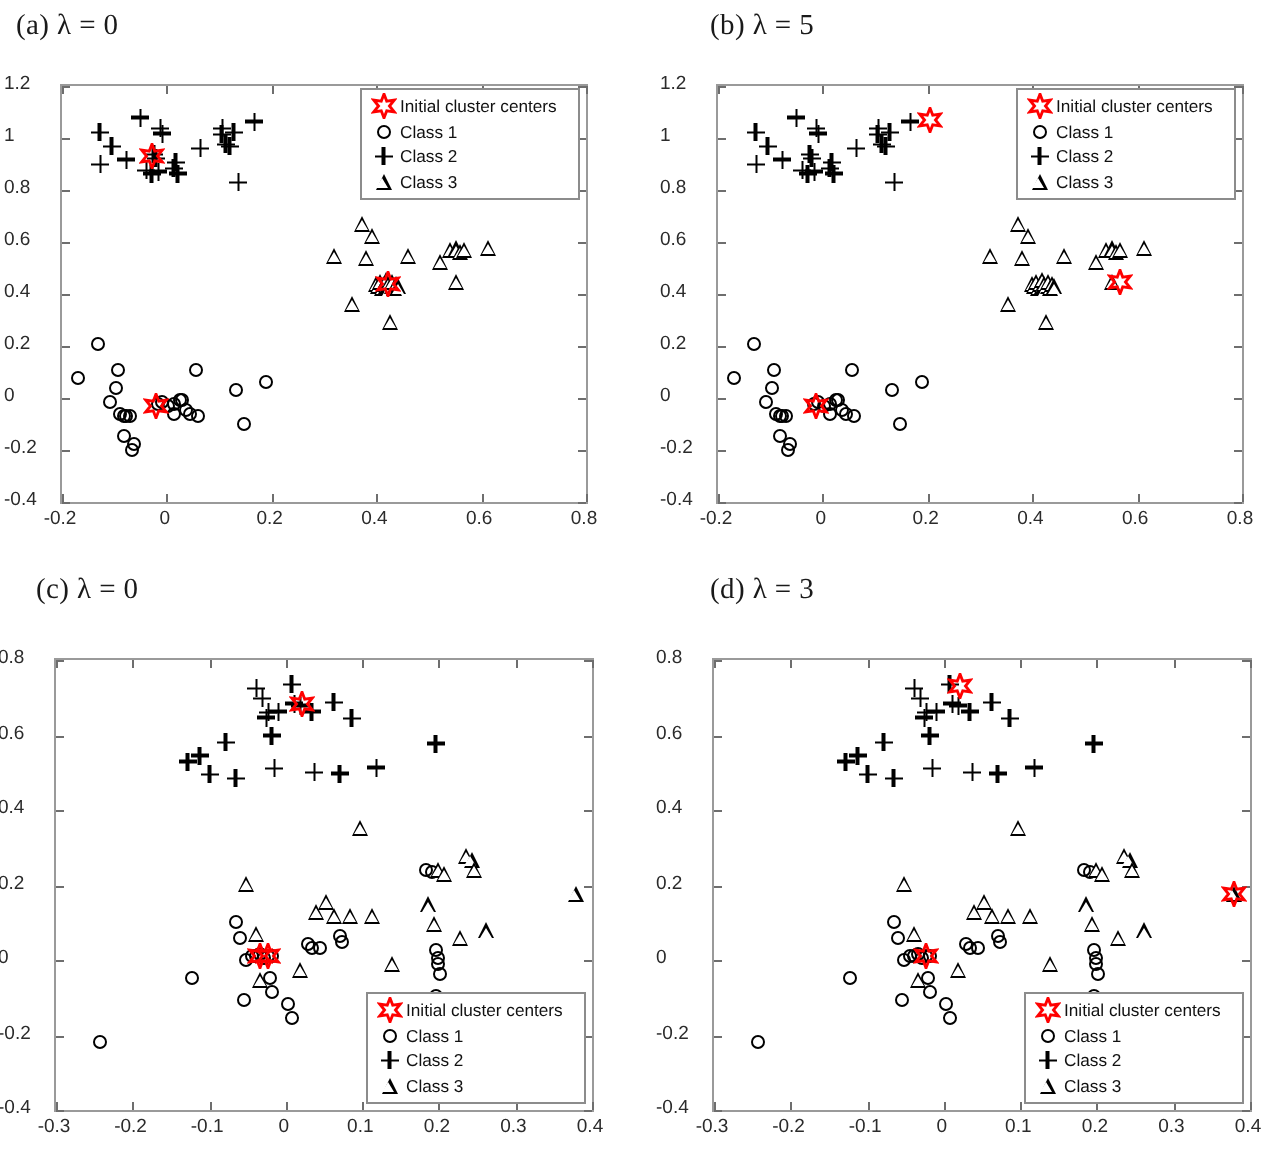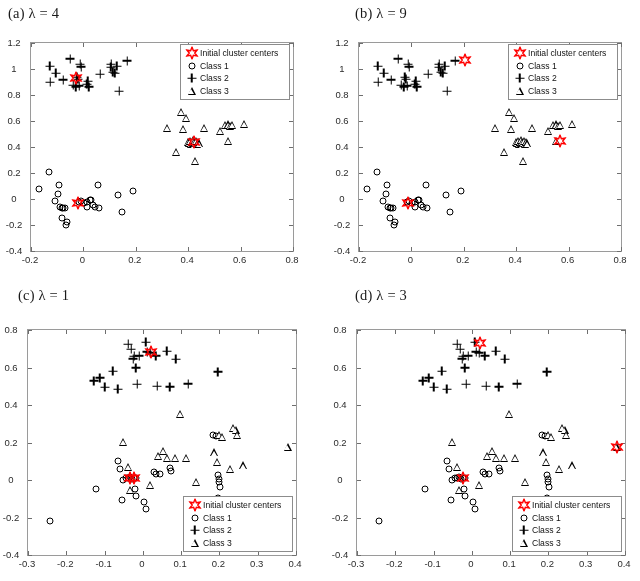--- a/index.html
+++ b/index.html
@@ -43,21 +43,21 @@
     overflow: visible;
   }
   .tick-label {
     position: absolute;
     font-family: "Liberation Sans", sans-serif;
     font-size: 9.5px;
     color: #2b2b2b;
     white-space: nowrap;
   }
   .tick-y {
-    text-align: center;
+    text-align: left;
     transform: translateY(-50%);
   }
   .tick-x {
     text-align: center;
     transform: translateX(-50%);
   }
   .tickmark {
     position: absolute;
     background: #6e6e6e;
   }
@@ -143,21 +143,21 @@
     white-space: nowrap;
     line-height: 12.5px;
   }
 </style>
 </head>
 <body>
 
 <div class="figure">
 
   <div class="panel" style="left:0px; top:0px;">
-    <div class="panel-title" style="left:8px; top:5px;">(a)  λ = 4</div>
+    <div class="panel-title" style="left:8px; top:5px;">(a)  λ = 0</div>
     <div class="axes" id="axes-a" style="left:30px; top:42px; width:262px; height:208px;">
       <div class="plotarea" id="plot-a">
           <div class="tickmark h" style="left: 0px; top: 208px;"></div>
           <div class="tickmark h" style="left: 258px; top: 208px;"></div>
           <div class="tickmark h" style="left: 0px; top: 182px;"></div>
           <div class="tickmark h" style="left: 258px; top: 182px;"></div>
           <div class="tickmark h" style="left: 0px; top: 156px;"></div>
           <div class="tickmark h" style="left: 258px; top: 156px;"></div>
           <div class="tickmark h" style="left: 0px; top: 130px;"></div>
           <div class="tickmark h" style="left: 258px; top: 130px;"></div>
@@ -376,21 +376,21 @@
             <div class="marker m-tri">
               <div class="m-tri-inner"></div>
             </div>
           </div>
           <div class="legend-label">Class 3</div>
         </div>
       </div>
     </div>
 
   <div class="panel" style="left:320px; top:0px;">
-    <div class="panel-title" style="left:35px; top:5px;">(b)  λ = 9</div>
+    <div class="panel-title" style="left:35px; top:5px;">(b)  λ = 5</div>
     <div class="axes" id="axes-b" style="left:38px; top:42px; width:262px; height:208px;">
       <div class="plotarea" id="plot-b">
           <div class="tickmark h" style="left: 0px; top: 208px;"></div>
           <div class="tickmark h" style="left: 258px; top: 208px;"></div>
           <div class="tickmark h" style="left: 0px; top: 182px;"></div>
           <div class="tickmark h" style="left: 258px; top: 182px;"></div>
           <div class="tickmark h" style="left: 0px; top: 156px;"></div>
           <div class="tickmark h" style="left: 258px; top: 156px;"></div>
           <div class="tickmark h" style="left: 0px; top: 130px;"></div>
           <div class="tickmark h" style="left: 258px; top: 130px;"></div>
@@ -609,21 +609,21 @@
             <div class="marker m-tri">
               <div class="m-tri-inner"></div>
             </div>
           </div>
           <div class="legend-label">Class 3</div>
         </div>
       </div>
     </div>
 
   <div class="panel" style="left:0px; top:285px;">
-    <div class="panel-title" style="left:18px; top:2px;">(c)  λ = 1</div>
+    <div class="panel-title" style="left:18px; top:2px;">(c)  λ = 0</div>
     <div class="axes" id="axes-c" style="left:27px; top:44px; width:268px; height:225px;">
       <div class="plotarea" id="plot-c">
           <div class="tickmark h" style="left: 0px; top: 225px;"></div>
           <div class="tickmark h" style="left: 264px; top: 225px;"></div>
           <div class="tickmark h" style="left: 0px; top: 187.5px;"></div>
           <div class="tickmark h" style="left: 264px; top: 187.5px;"></div>
           <div class="tickmark h" style="left: 0px; top: 150px;"></div>
           <div class="tickmark h" style="left: 264px; top: 150px;"></div>
           <div class="tickmark h" style="left: 0px; top: 112.5px;"></div>
           <div class="tickmark h" style="left: 264px; top: 112.5px;"></div>

